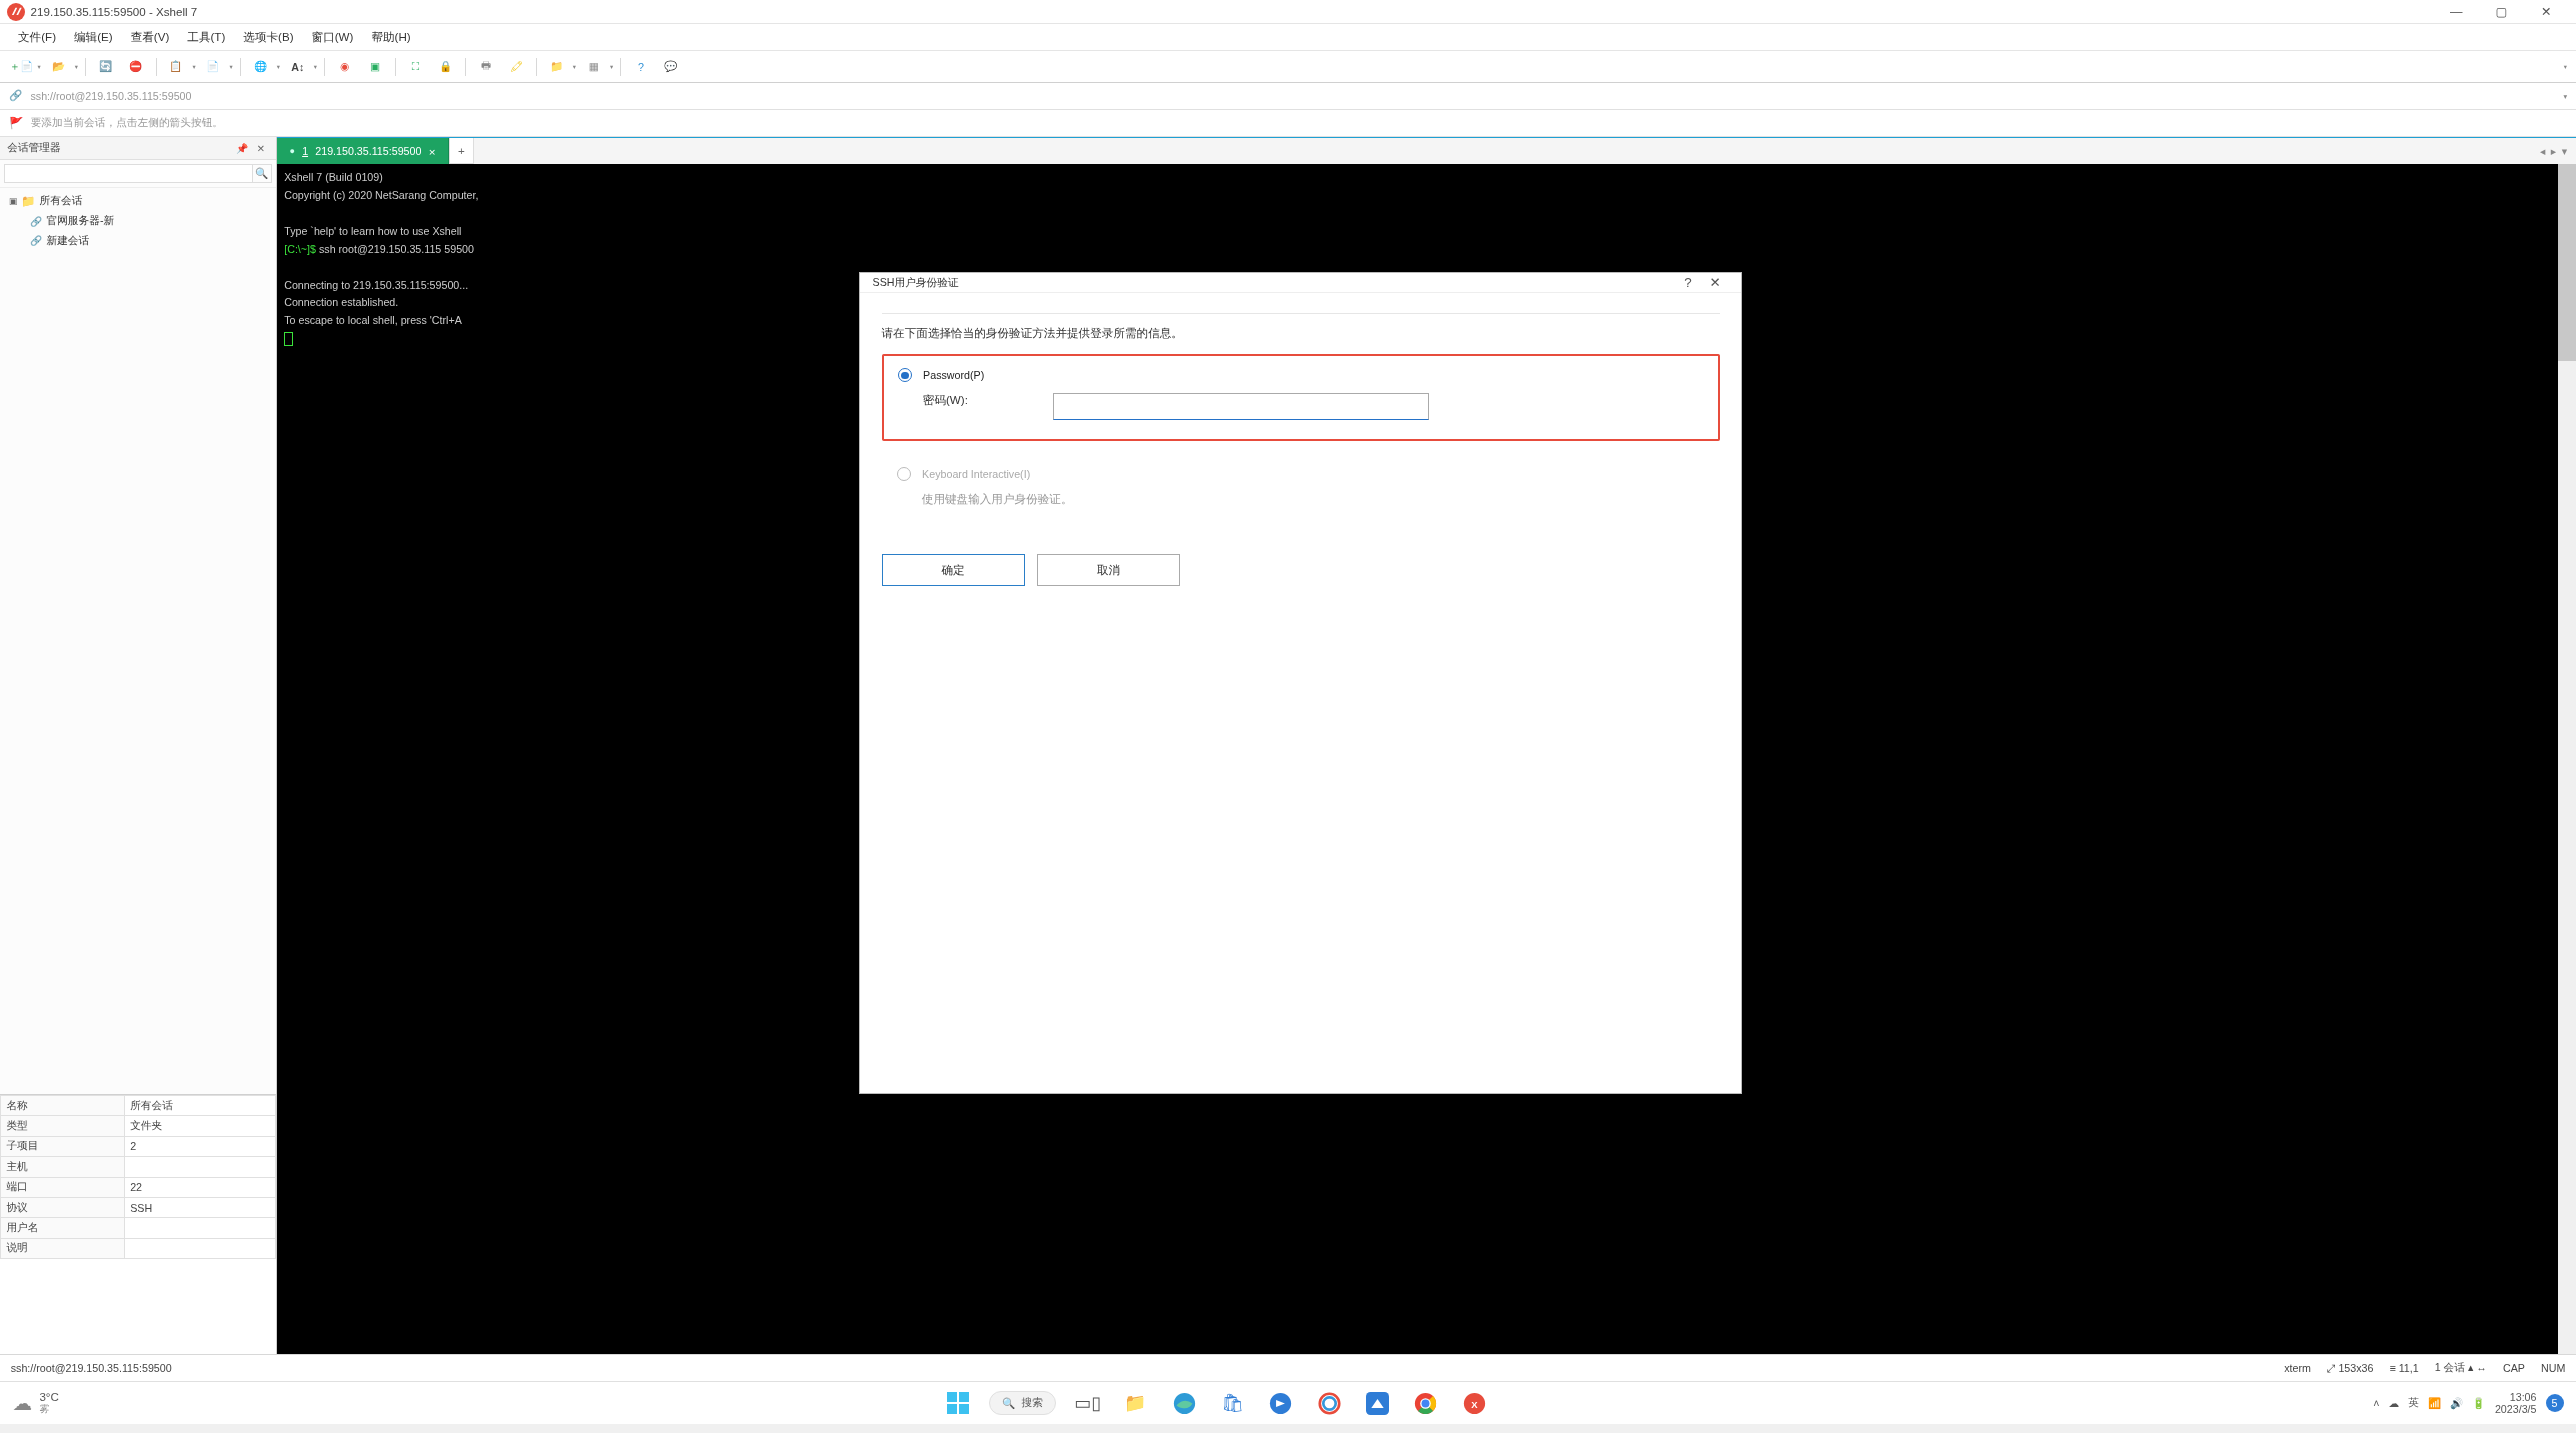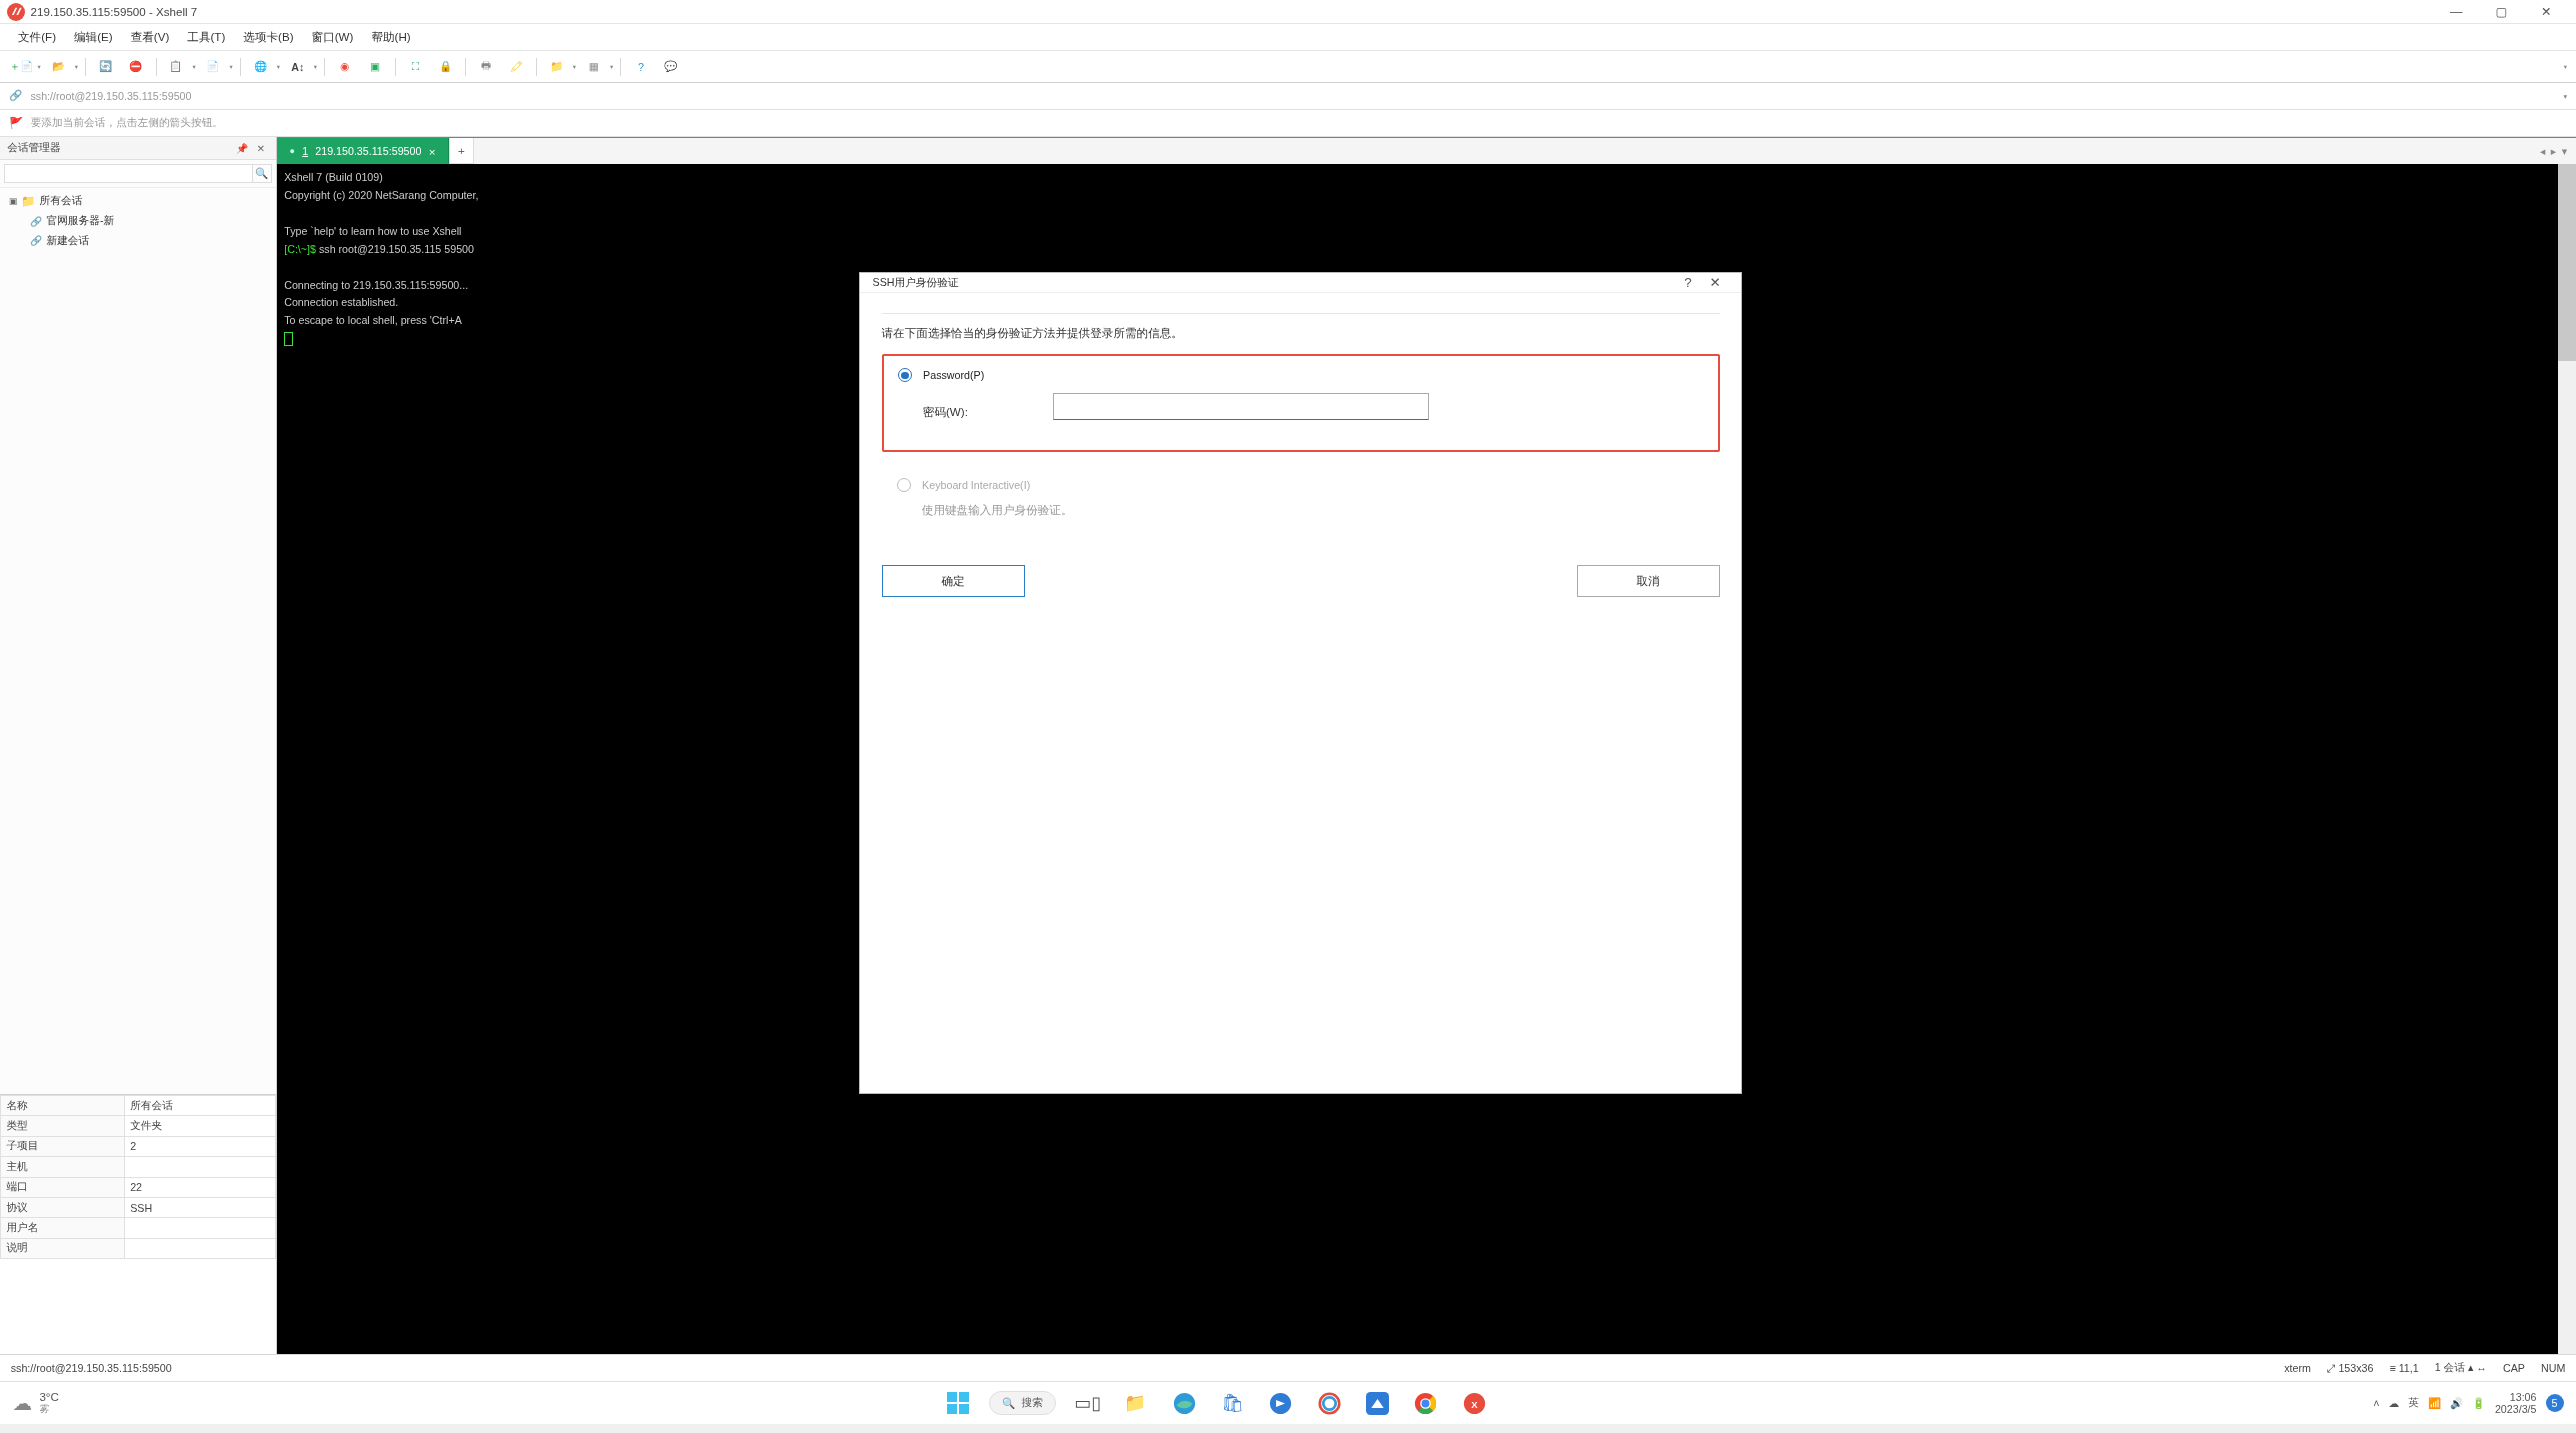--- a/index.html
+++ b/index.html
@@ -100,29 +100,29 @@
 .key-icon{grid-row:1/span 3;grid-column:3;width:72px;height:72px;justify-self:end;background:linear-gradient(135deg,#f7d36b,#e89c2e);border-radius:5.4px;display:flex;align-items:center;justify-content:center;border:0.9px solid #c7851e;position:relative}
 .key-icon::after{content:"";position:absolute;right:9px;bottom:7.2px;width:27px;height:27px;border-radius:50%;background:#5da84c;border:1.8px solid #fff}
 .hr{height:0.9px;background:#e6e6e6;margin:7.2px 0 12.5px 0}
 .instr{color:#333;font-size:11.6px;margin-bottom:12.5px}
 .auth-section{border:0.9px solid transparent;padding:12.5px 14.3px;border-radius:1.8px;margin-bottom:12.5px;background:#fff}
 .auth-section.highlight{border:2.7px solid #e74c3c}
 .radio-row{display:flex;align-items:center;gap:11px;color:#222;font-size:11.6px;margin-bottom:10.7px}
 .radio{width:14.3px;height:14.3px;border:1.8px solid #2471c8;border-radius:50%;display:flex;align-items:center;justify-content:center}
 .radio.checked::after{content:"";width:7.2px;height:7.2px;background:#2471c8;border-radius:50%}
 .radio.disabled{border-color:#bbb}
-.field-row{display:flex;align-items:flex-end;gap:14px;padding-left:25px;margin-bottom:17px}
+.field-row{display:flex;align-items:flex-start;gap:14px;padding-left:25px;margin-bottom:6px}
 .field-row .flabel{width:116px;color:#333;font-size:11.6px}
 .field-row .flabel.dim{color:#999}
 .field-row input[type=password],.field-row input[type=text]{width:376px;height:27px;border:0.9px solid #aaa;padding:0 5.4px;font-size:11.6px}
 .field-row input.focus{border-bottom:1.8px solid #2471c8}
 .field-row select{width:376px;height:27px;border:0.9px solid #ccc;background:#f5f5f5;color:#999}
 .browse-btn{height:27px;padding:0 12.5px;border:0.9px solid #bbb;background:#f7f7f7;color:#444;font-size:11.6px;display:flex;align-items:center;gap:3.6px}
 .kb-row{color:#999;font-size:11.6px;padding-left:25px}
-.dlg-buttons{display:flex;gap:12.5px;justify-content:space-between;padding:9px 21.5px 18px 21.5px}
+.dlg-buttons{display:flex;gap:12.5px;justify-content:flex-start;padding:9px 21.5px 18px 21.5px}
 .dlg-buttons button{width:143px;height:32px;border:0.9px solid #aaa;background:#fff;font-size:11.6px;color:#333}
 .dlg-buttons button.primary{border:1.8px solid #2a7ec8}
 
 .win-logo{width:21.5px;height:21.5px;display:grid;grid-template-columns:1fr 1fr;grid-template-rows:1fr 1fr;gap:1.8px}
 .win-logo span:nth-child(1){background:#3cc1f0}
 .win-logo span:nth-child(2){background:#3cc1f0}
 .win-logo span:nth-child(3){background:#3cc1f0}
 .win-logo span:nth-child(4){background:#3cc1f0}
 
 svg{display:block}

